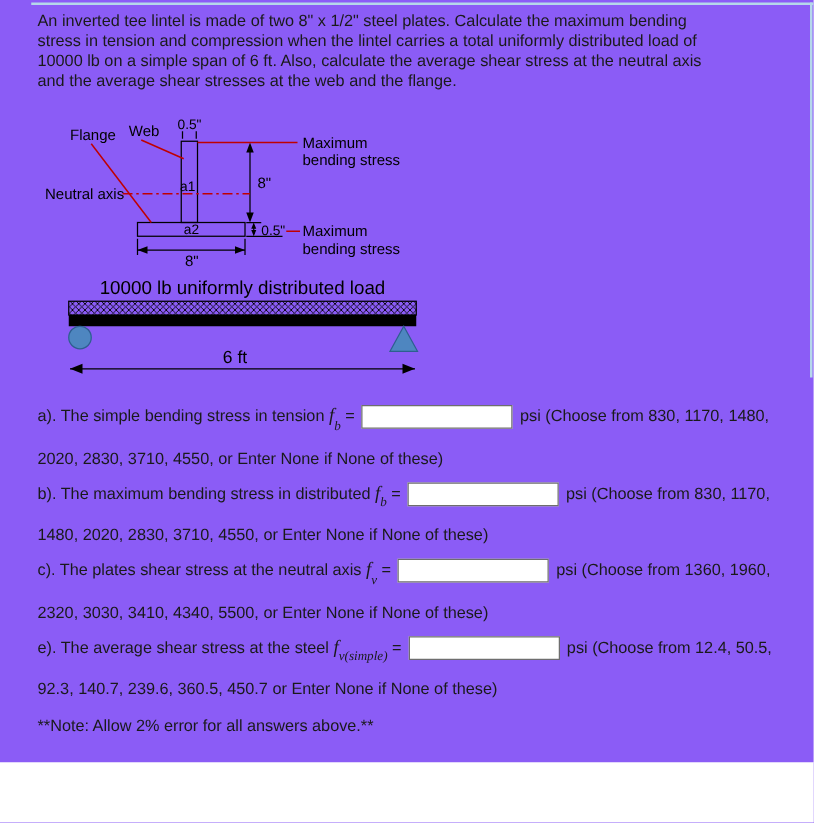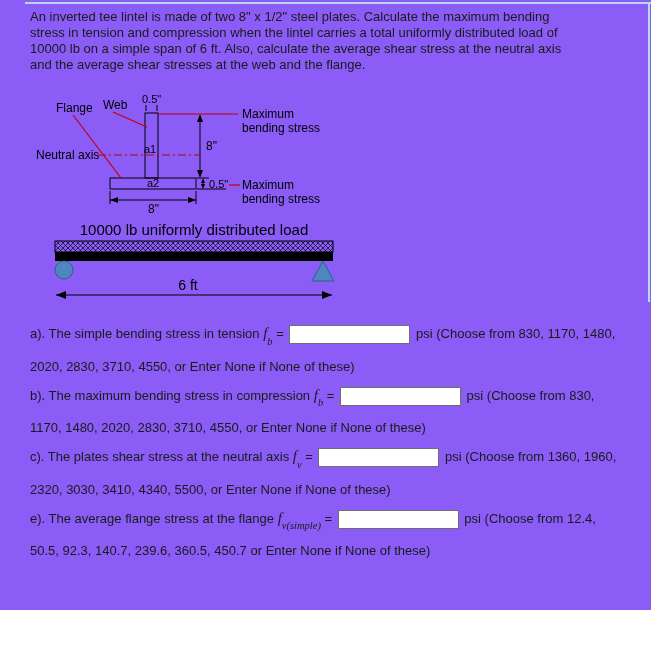--- a/index.html
+++ b/index.html
@@ -101,22 +101,23 @@
         <polygon points="304,202 294,198 294,206" class="blkf"></polygon>
       </g>
       <text x="160" y="197" font-size="14" text-anchor="middle">6 ft</text>
     </g>
   </svg>
 
   <div class="questions">
 
     <div class="question"><span>a). The simple bending stress in tension </span><span><span class="fletter">f</span><sub class="fsub">b</sub></span><span> = </span><input type="text" class="answer-box" value="" style=""><span> psi (Choose from 830, 1170, 1480, 2020, 2830, 3710, 4550, or Enter None if None of these)</span></div>
 
-    <div class="question"><span>b). The maximum bending stress in compression </span><span><span class="fletter">f</span><sub class="fsub">b</sub></span><span> = </span><input type="text" class="answer-box" value="" style=""><span> psi (Choose from 830, 1170, 1480, 2020, 2830, 3710, 4550, or Enter None if None of these)</span></div>
+    <div class="question"><span>b). The maximum bending stress in distributed </span><span><span class="fletter">f</span><sub class="fsub">b</sub></span><span> = </span><input type="text" class="answer-box" value="" style=""><span> psi (Choose from 830, 1170, 1480, 2020, 2830, 3710, 4550, or Enter None if None of these)</span></div>
 
     <div class="question"><span>c). The plates shear stress at the neutral axis </span><span><span class="fletter">f</span><sub class="fsub">v</sub></span><span> = </span><input type="text" class="answer-box" value="" style=""><span> psi (Choose from 1360, 1960, 2320, 3030, 3410, 4340, 5500, or Enter None if None of these)</span></div>
 
 
-    <div class="question"><span>e). The average flange stress at the flange </span><span><span class="fletter">f</span><sub class="fsub">v(simple)</sub></span><span> = </span><input type="text" class="answer-box" value="" style=""><span> psi (Choose from 12.4, 50.5, 92.3, 140.7, 239.6, 360.5, 450.7 or Enter None if None of these)</span></div>
+    <div class="question"><span>e). The average shear stress at the steel </span><span><span class="fletter">f</span><sub class="fsub">v(simple)</sub></span><span> = </span><input type="text" class="answer-box" value="" style=""><span> psi (Choose from 12.4, 50.5, 92.3, 140.7, 239.6, 360.5, 450.7 or Enter None if None of these)</span></div>
 
   </div>
 
+  <p class="note">**Note: Allow 2% error for all answers above.**</p>
 </div>
 
 </body></html>

